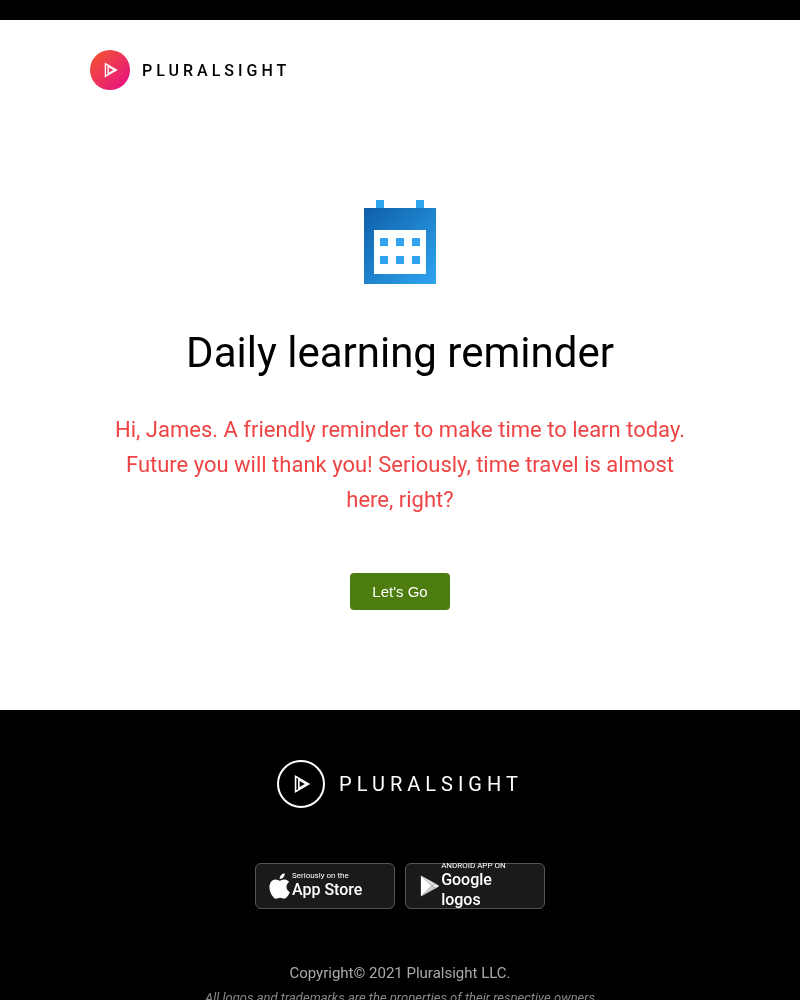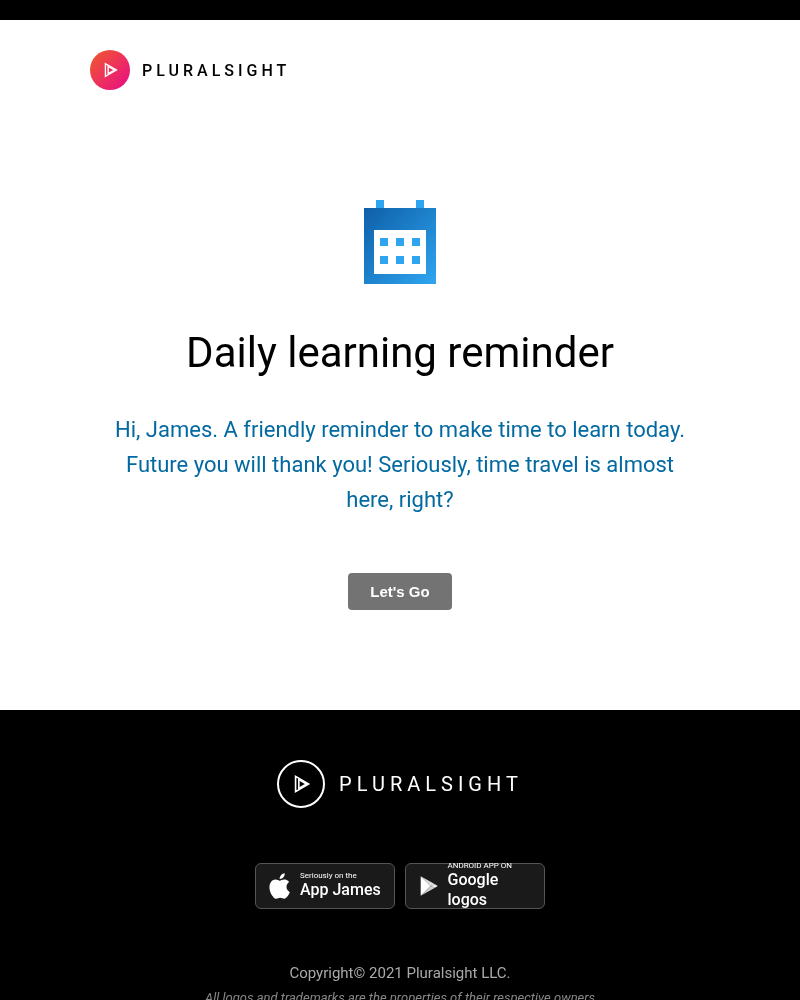--- a/index.html
+++ b/index.html
@@ -51,35 +51,34 @@
     }
     .heading {
       font-size: 42px;
       font-weight: 400;
       color: #000;
       margin-bottom: 35px;
     }
     .body-text {
       font-size: 22px;
       line-height: 1.6;
-      color: #0369a1;
+      color: #ef4444;
       margin-bottom: 55px;
       padding: 0 40px;
     }
     .cta-button {
       display: inline-block;
-      background: #737373;
+      background: #4d7c0f;
       color: #fff;
       padding: 10px 22px;
       border-radius: 4px;
       font-size: 15px;
       text-decoration: none;
       border: none;
       cursor: pointer;
-      font-weight: bold;
     }
     .footer {
       background: #000;
       padding: 50px 40px 20px;
       text-align: center;
     }
     .footer-logo {
       display: flex;
       align-items: center;
       justify-content: center;
@@ -107,21 +106,20 @@
       gap: 10px;
       margin-bottom: 55px;
     }
     .app-badge {
       background: #1a1a1a;
       border: 1px solid #555;
       border-radius: 6px;
       padding: 6px 12px;
       display: flex;
       align-items: center;
-      gap: 8px;
       cursor: pointer;
       width: 140px;
       height: 46px;
     }
     .app-badge-text {
       text-align: left;
       color: #fff;
     }
     .app-badge-small {
       font-size: 8px;
@@ -198,21 +196,21 @@
     <span class="footer-logo-text">PLURALSIGHT</span>
   </div>
 
   <div class="app-badges">
     <div class="app-badge">
       <svg width="24" height="28" viewBox="0 0 24 28">
         <path d="M18.5 14.8c0-3.2 2.6-4.7 2.7-4.8-1.5-2.2-3.8-2.5-4.6-2.5-1.9-.2-3.8 1.2-4.8 1.2-1 0-2.5-1.1-4.1-1.1-2.1 0-4.1 1.2-5.2 3.1-2.2 3.9-.6 9.6 1.6 12.8 1.1 1.5 2.3 3.3 4 3.2 1.6-.1 2.2-1 4.1-1 1.9 0 2.5 1 4.1 1 1.7 0 2.8-1.6 3.8-3.1 1.2-1.8 1.7-3.5 1.7-3.6-.1 0-3.3-1.3-3.3-5.2zm-3.1-9.5c.9-1.1 1.5-2.5 1.3-4-1.3.1-2.8.9-3.7 1.9-.8.9-1.5 2.4-1.3 3.8 1.4.1 2.8-.7 3.7-1.7z" fill="#fff"></path>
       </svg>
       <div class="app-badge-text">
         <div class="app-badge-small">Seriously on the</div>
-        <div class="app-badge-large">App James</div>
+        <div class="app-badge-large">App Store</div>
       </div>
     </div>
     <div class="app-badge">
       <svg width="24" height="26" viewBox="0 0 24 26">
         <path d="M3 2v22l11-11L3 2z" fill="#fff"></path>
         <path d="M3 2l16 9-5 2L3 2z" fill="#ddd"></path>
         <path d="M3 24l16-9-5-2L3 24z" fill="#ccc"></path>
         <path d="M14 13l5-2 3 2-3 2-5-2z" fill="#eee"></path>
       </svg>
       <div class="app-badge-text">

